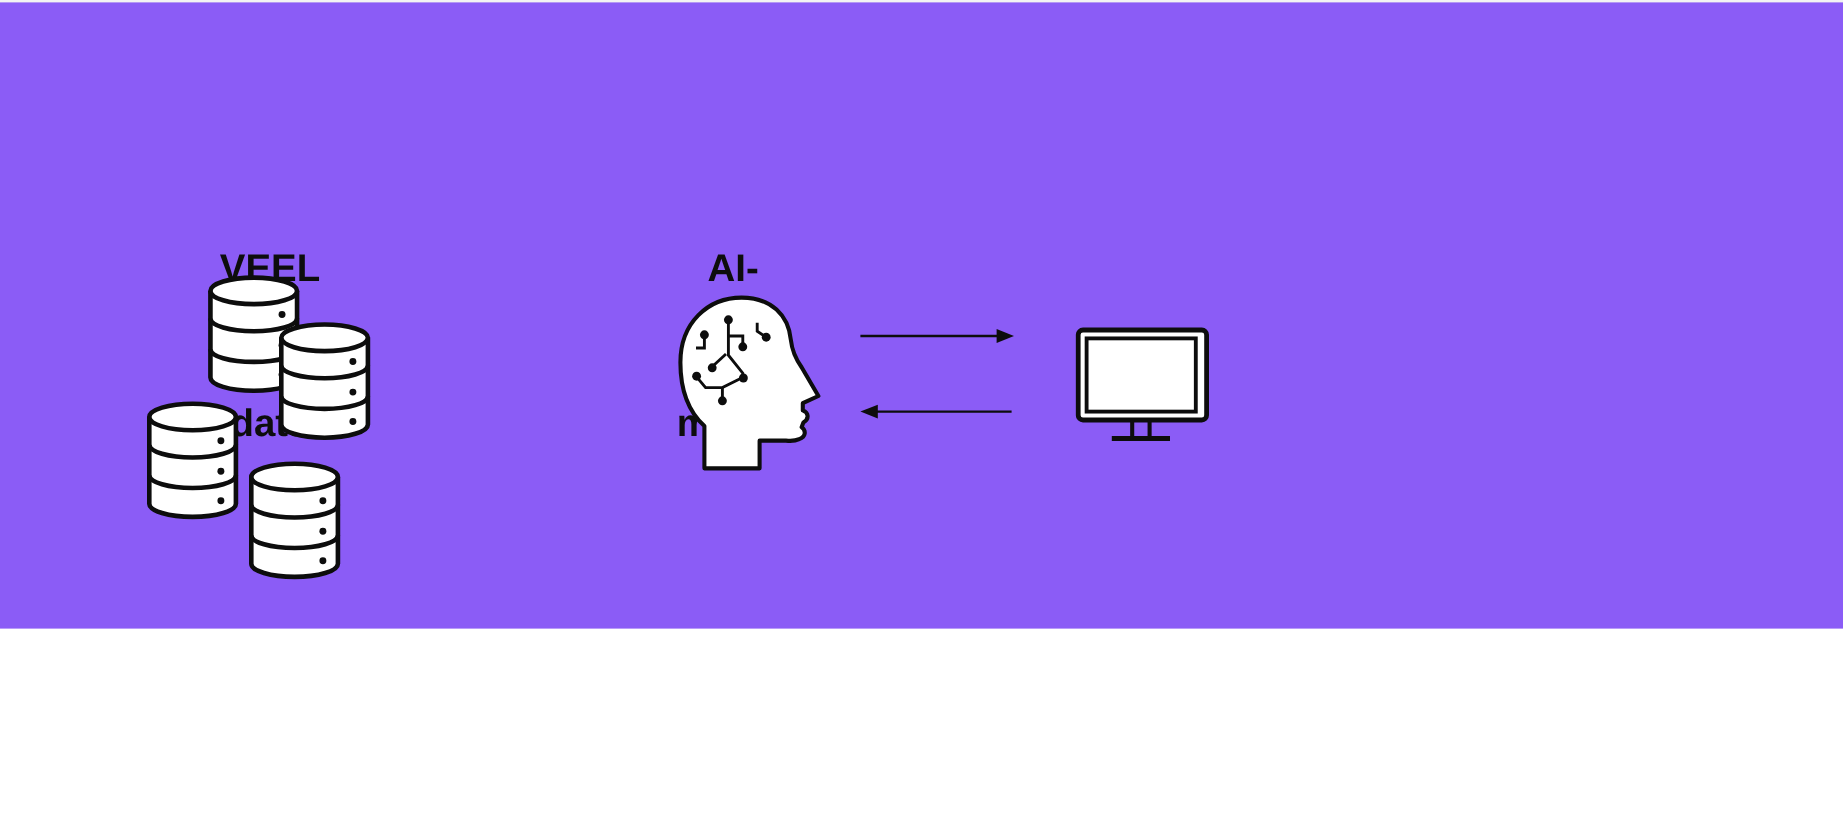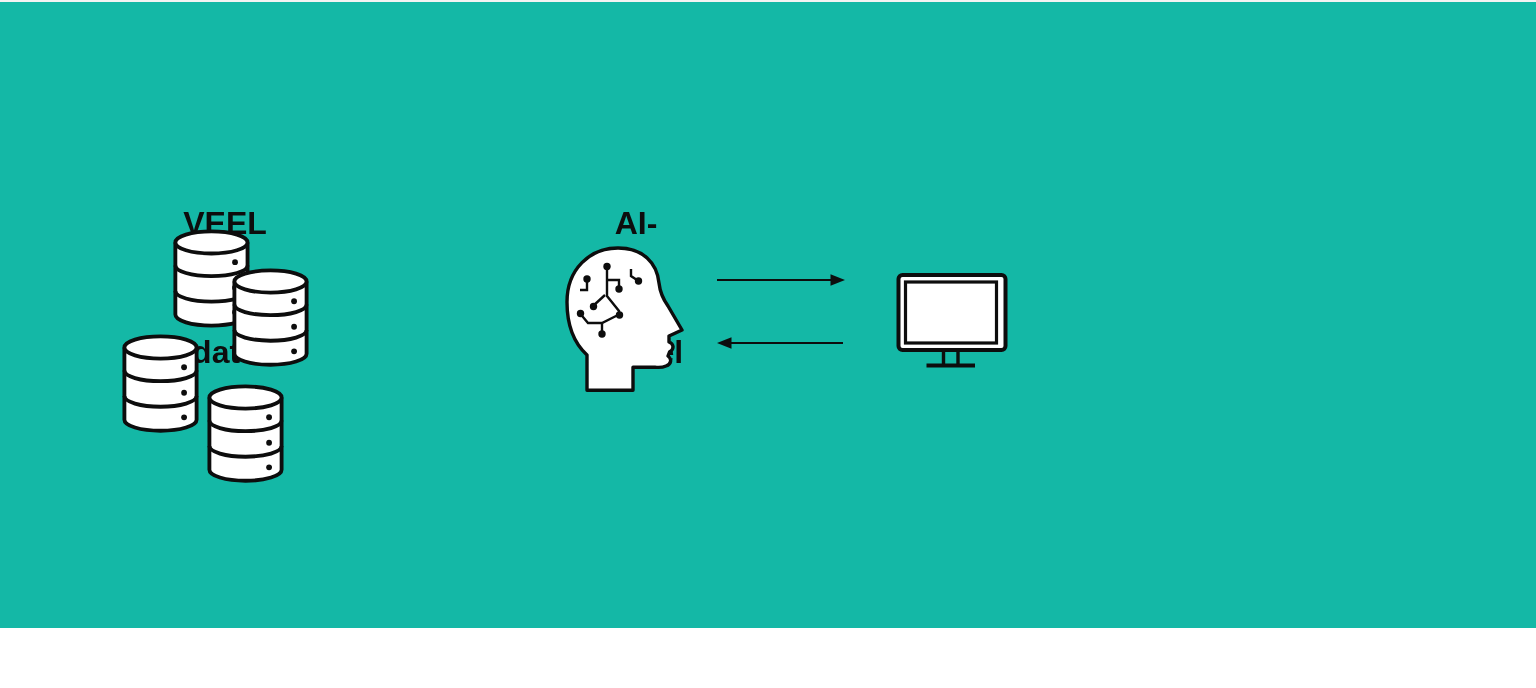--- a/index.html
+++ b/index.html
@@ -3,22 +3,22 @@
 <meta charset="utf-8">
 <style>
   html, body {
     margin: 0;
     padding: 0;
     background: #ffffff;
   }
   #canvas {
     position: relative;
     width: 1536px;
-    height: 628px;
-    background: #14b8a6;
+    height: 524px;
+    background: #8b5cf6;
     overflow: hidden;
     font-family: "Liberation Sans", "DejaVu Sans", sans-serif;
   }
   .edge-artifact {
     position: absolute;
     left: 0;
     width: 1536px;
     pointer-events: none;
   }
   .edge-top { top: 0; height: 2px; background: #f3f3f3; }
@@ -71,21 +71,21 @@
       <use href="#db" transform="translate(114,45) scale(0.9625,0.9625)"></use>
     </g>
     <g>
       <use href="#db" transform="translate(4,111) scale(0.9625,0.9625)"></use>
     </g>
     <g>
       <use href="#db" transform="translate(89,161) scale(0.9625,0.9625)"></use>
     </g>
   </svg>
 
-  <div class="node-label" style="left:516px; top:116px;">
+  <div class="node-label" style="left:491px; top:116px;">
     <div>AI-</div>
     <div>model</div>
   </div>
 
   <svg class="icon-svg" style="left:565px; top:243px;" width="122" height="150" viewBox="0 0 122 150">
     <path d="M 22 147.3
              L 22 112
              C 10 101 2 83 2 59
              C 2 26 25 5 53 5
              C 78 5 92 20 94 40

